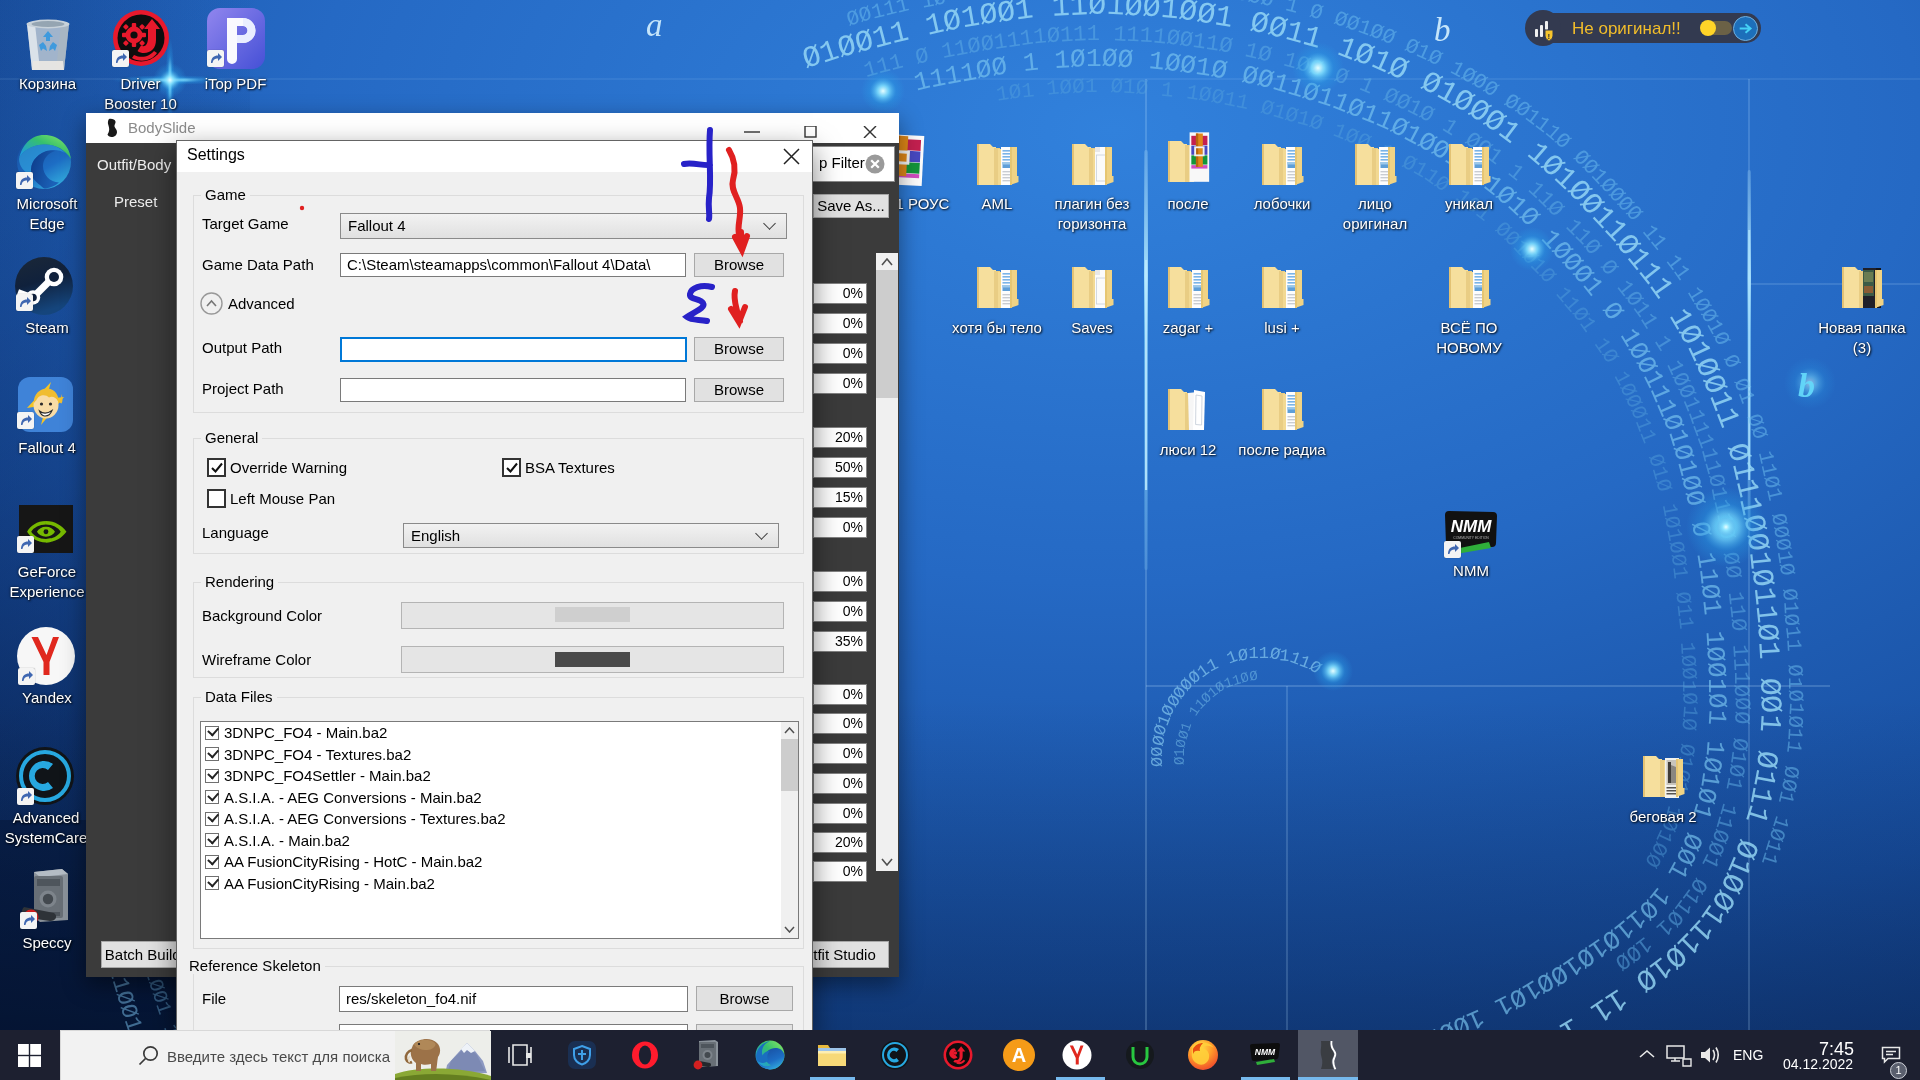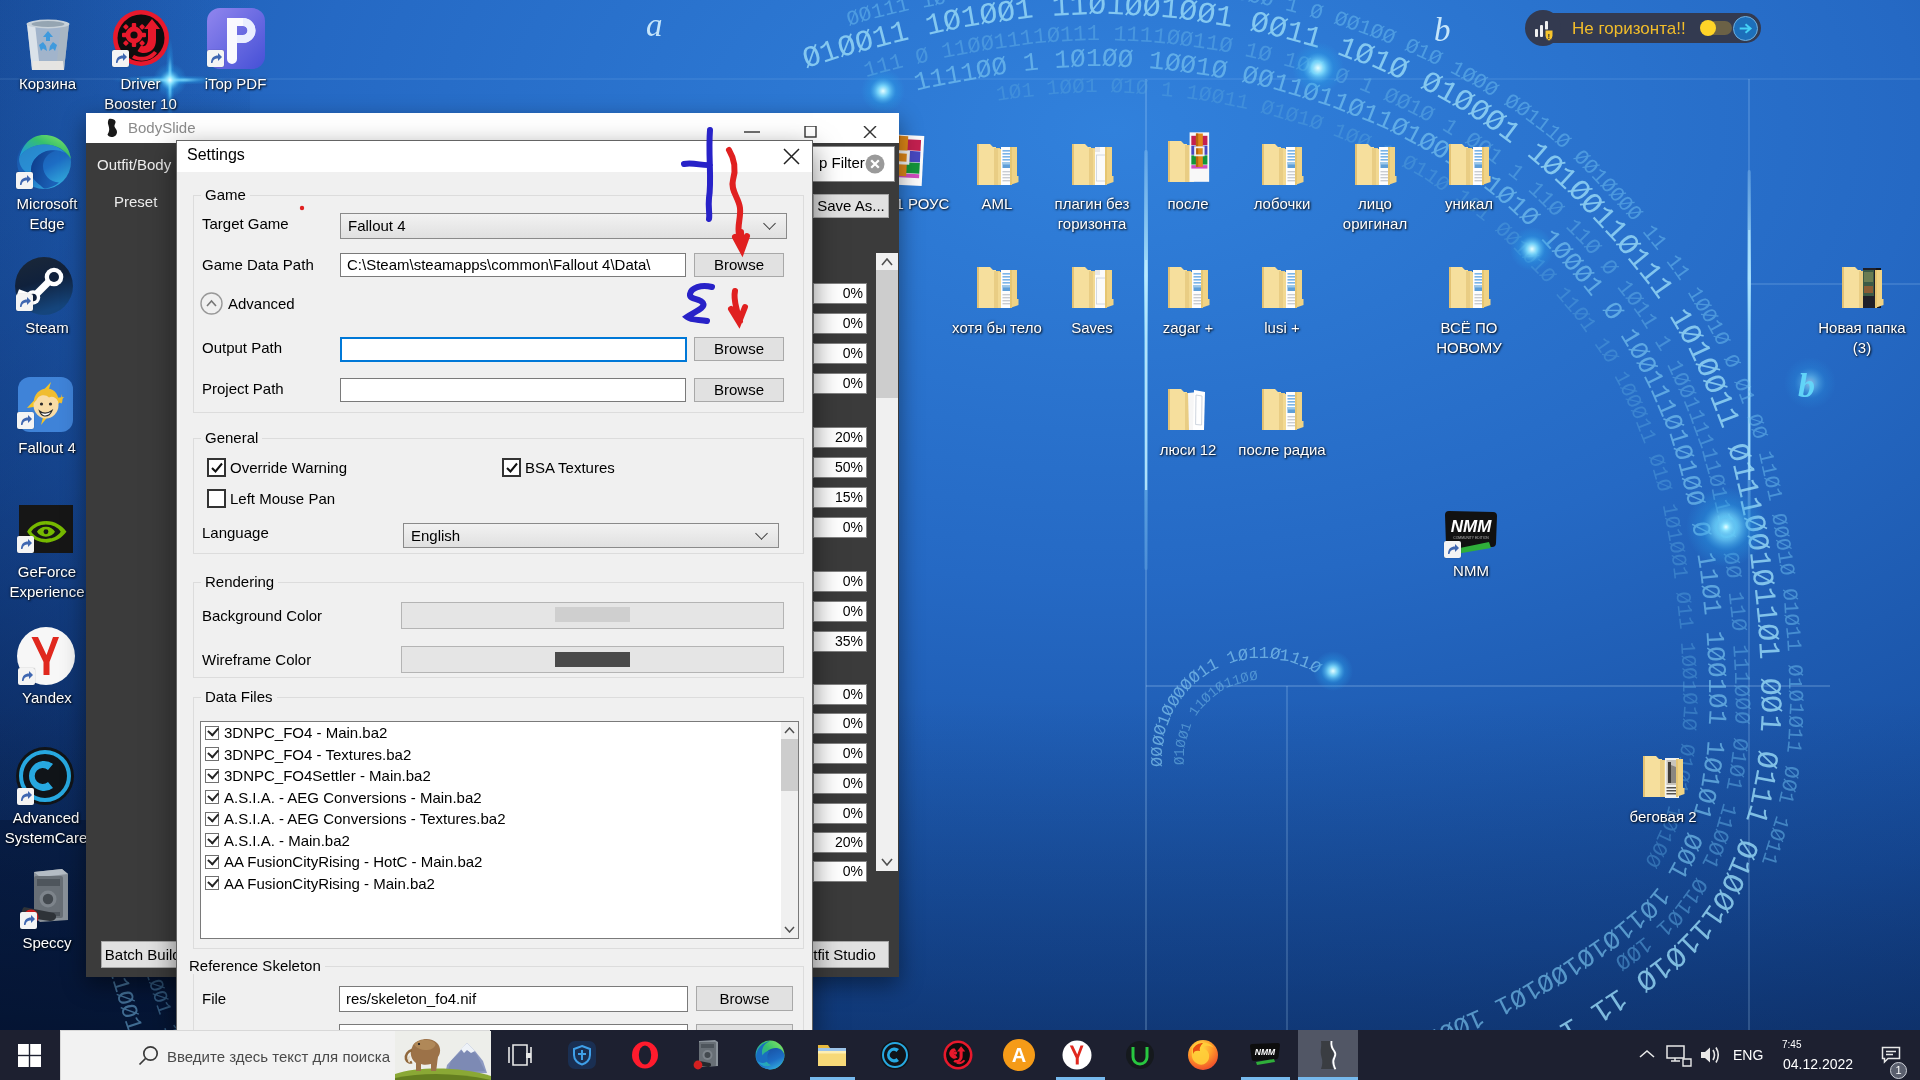--- a/index.html
+++ b/index.html
@@ -689,21 +689,21 @@
  <div class="abs" style="left:-2px;top:-3px;width:36px;height:36px;background:#333a50;border-radius:50%"></div>
  <svg class="abs" style="left:5px;top:4px" width="26" height="26" viewBox="0 0 26 26">
   <g fill="#f0f0f0">
           <rect x="3" y="12" width="3" height="8" rx="1"></rect>
           <rect x="8" y="8" width="3" height="12" rx="1"></rect>
           <rect x="13" y="4" width="3" height="9" rx="1"></rect>
         </g>
   <path d="M13,13 L21,13 L21,19 C21,22 17,24 17,24 C17,24 13,22 13,19 Z" fill="#f7c52c" stroke="#333a50" stroke-width="1"></path>
   <text x="15.5" y="21.5" font-size="8" font-weight="bold" fill="#333">!</text>
  </svg>
- <div class="abs" style="left:45px;top:6px;font-size:17px;color:#f2bd2a">Не горизонта!!</div>
+ <div class="abs" style="left:45px;top:6px;font-size:17px;color:#f2bd2a">Не оригинал!!</div>
  <div class="abs" style="left:174px;top:8px;width:31px;height:14px;background:#6b6146;border-radius:7px">
   <div class="abs" style="left:-1px;top:-1px;width:16px;height:16px;background:#ffd428;border-radius:50%"></div>
  </div>
  <div class="abs" style="left:206px;top:3px;width:23px;height:23px;background:#1d6fba;border-radius:50%;border:1px solid #6fb0e0">
   <svg class="abs" style="left:4px;top:4px" width="15" height="15" viewBox="0 0 18 18">
           <path d="M2,9 L14,9 M9,4 L15,9 L9,14" stroke="#45d0f5" stroke-width="2.4" fill="none"></path>
         </svg>
  </div>
 </div>
 
@@ -830,21 +830,21 @@
  <svg class="abs" style="left:1666px;top:15px" width="26" height="22" viewBox="0 0 26 22">
   <rect x="1" y="1" width="17" height="12" fill="none" stroke="#e8e8e8" stroke-width="1.5"></rect>
   <path d="M5,16 L14,16 M9,13 L9,16" stroke="#e8e8e8" stroke-width="1.5"></path>
   <path d="M17,14 L25,14 L25,21 L17,21 Z" fill="#1d2030" stroke="#e8e8e8" stroke-width="1.4"></path>
  </svg>
  <svg class="abs" style="left:1700px;top:15px" width="24" height="20" viewBox="0 0 24 20">
   <path d="M1,7 L5,7 L10,2.5 L10,17.5 L5,13 L1,13 Z" fill="#e8e8e8"></path>
   <path d="M13,5 Q16,10 13,15 M16,2.5 Q20.5,10 16,17.5" stroke="#e8e8e8" stroke-width="1.6" fill="none"></path>
  </svg>
  <div class="trtxt" style="left:1733px;top:17px;font-size:14px">ENG</div>
- <div class="trtxt" style="left:1782px;top:9px;width:72px;text-align:left;font-size:10px">7:45</div>
+ <div class="trtxt" style="left:1782px;top:9px;width:72px;text-align:right;font-size:18px">7:45</div>
  <div class="trtxt" style="left:1782px;top:26px;width:72px;text-align:center;font-size:14px">04.12.2022</div>
  <svg class="abs" style="left:1880px;top:15px" width="22" height="20" viewBox="0 0 22 20">
   <path d="M2.5,2.5 L19.5,2.5 L19.5,13.5 L8,13.5 L4.5,17 L4.5,13.5 L2.5,13.5 Z" fill="none" stroke="#e8e8e8" stroke-width="1.5"></path>
         <path d="M6,6.5 L16,6.5 M6,9.5 L13,9.5" stroke="#e8e8e8" stroke-width="1.3"></path>
  </svg>
  <div class="abs" style="left:1890px;top:32px;width:15px;height:15px;border-radius:50%;background:#5a5f6e;border:1px solid #cfd2da;color:#fff;font-size:11px;text-align:center;line-height:15px">1</div>
 </div>
 </div>
 
 </body></html>

